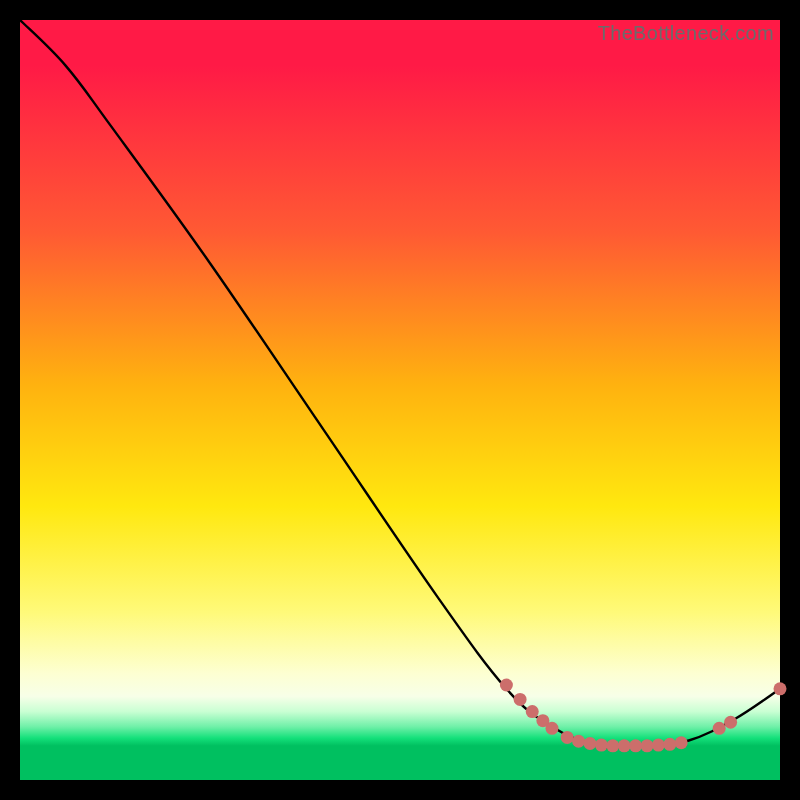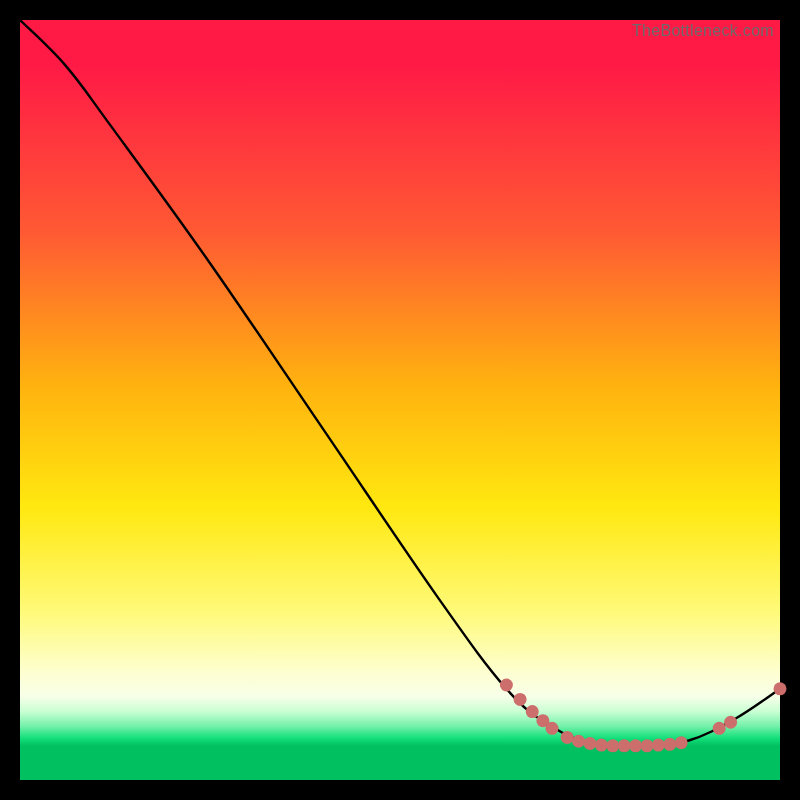--- a/index.html
+++ b/index.html
@@ -41,21 +41,21 @@
       #13e07a 94.5%,
       #00c060 95.5%,
       #00c060 100%
     );
   }
   .watermark {
     position: absolute;
     top: 2px;
     right: 6px;
     color: #6b6b6b;
-    font-size: 16px;
+    font-size: 20px;
     font-weight: 500;
     letter-spacing: 0.3px;
     user-select: none;
   }
   svg.plot {
     position: absolute;
     left: 0;
     top: 0;
     width: 760px;
     height: 760px;

